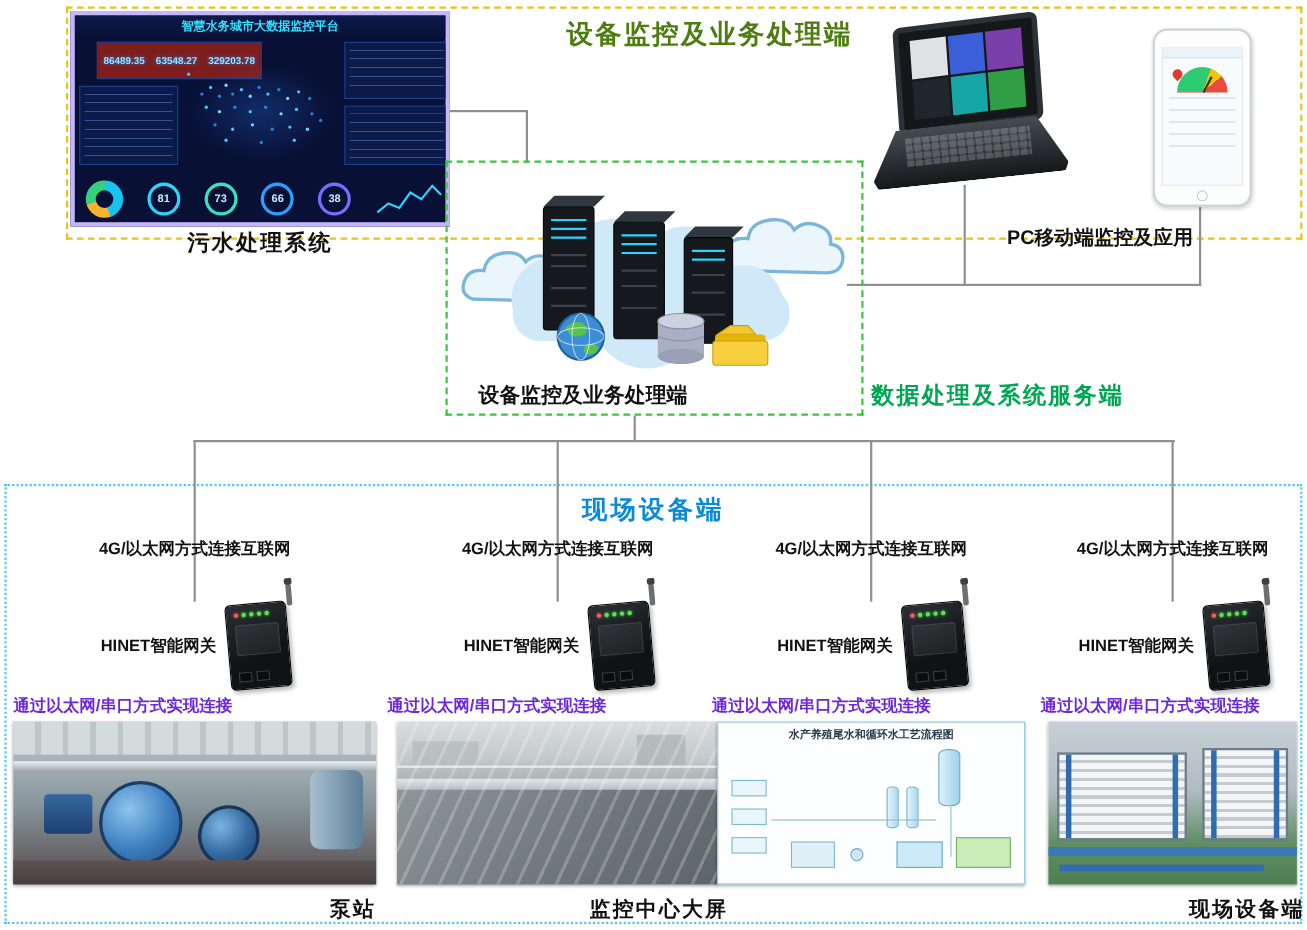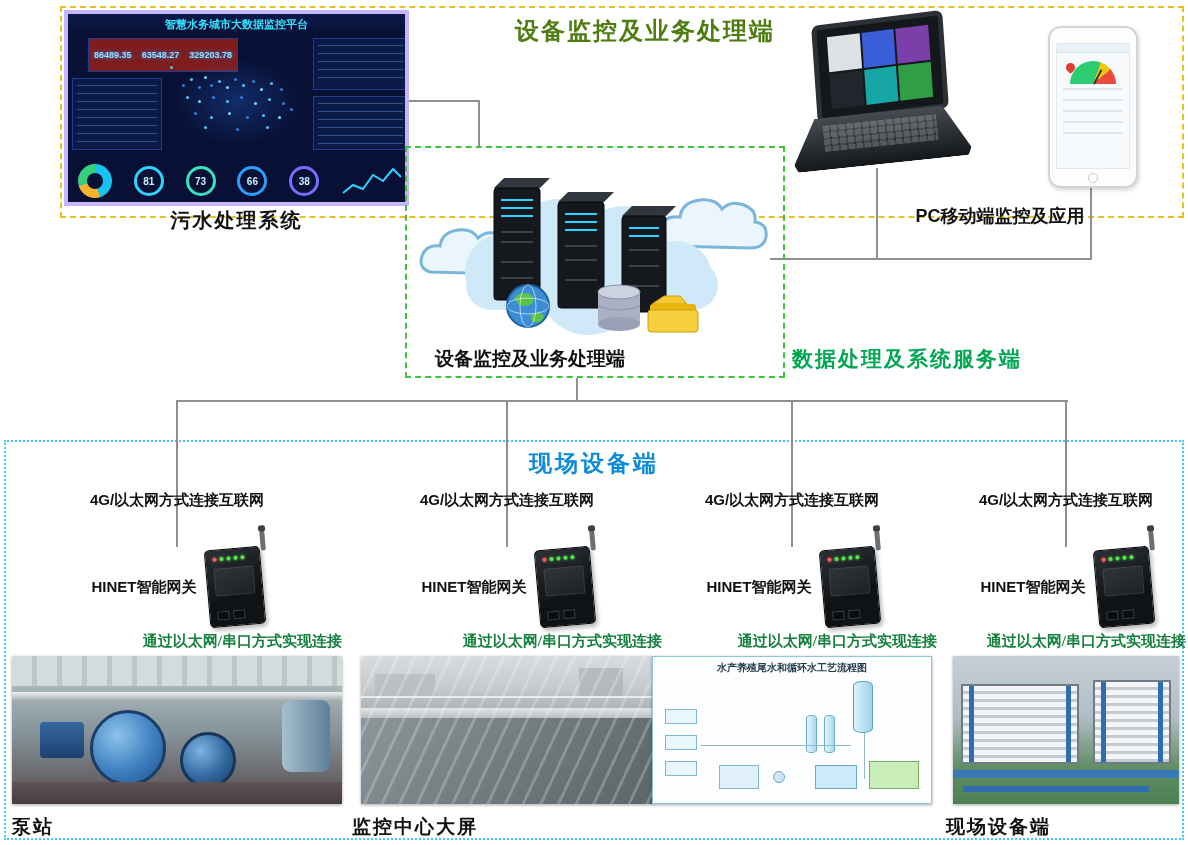--- a/index.html
+++ b/index.html
@@ -63,23 +63,23 @@
   .gw-label { font-weight:700; font-size:15px; color:#111; white-space:nowrap; }
   .gw-device { width:56px; height:78px; position:relative; background:linear-gradient(160deg,#2a3036,#101316 60%); border:1px solid #000; border-radius:5px; transform:rotate(-5deg); box-shadow:2px 3px 4px rgba(0,0,0,.28); }
   .gw-device::before { content:""; position:absolute; left:7px; top:18px; right:7px; height:26px; background:rgba(255,255,255,.07); border:1px solid rgba(255,255,255,.10); border-radius:2px; }
   .gw-antenna { position:absolute; right:-7px; top:-16px; width:5px; height:20px; background:#6b7075; border-radius:2px; }
   .gw-antenna::after { content:""; position:absolute; top:-5px; left:-1px; width:7px; height:6px; background:#3c4043; border-radius:2px; }
   .gw-leds { position:absolute; top:7px; left:7px; display:flex; gap:3px; }
   .gw-leds i { width:4px; height:4px; border-radius:50%; background:#57e64d; box-shadow:0 0 3px #57e64d; }
   .gw-leds i:first-child { background:#ff5b5b; box-shadow:0 0 3px #ff5b5b; }
   .gw-ports { position:absolute; bottom:6px; left:7px; display:flex; gap:4px; }
   .gw-ports i { width:12px; height:9px; background:#0a0c0e; border:1px solid #3a3f44; }
-  .conn-label { position:absolute; top:142px; width:100%; text-align:right; font-weight:700; font-size:15px; color:#15803d;font-family:Liberation Serif, serif; }
+  .conn-label { position:absolute; top:142px; width:100%; text-align:left; font-weight:700; font-size:15px; color:#6d28d9; }
   .photo { position:absolute; top:166px; left:50%; transform:translateX(-50%); height:148px; overflow:hidden; box-shadow:0 1px 3px rgba(0,0,0,.35); }
-  .site-name { position:absolute; top:324px; width:100%; text-align:left; font-weight:700; font-size:19px; color:#111; letter-spacing:2px; }
+  .site-name { position:absolute; top:324px; width:100%; text-align:right; font-weight:700; font-size:19px; color:#111; letter-spacing:2px; }
 
   
   .photo-pump { width:330px; background:linear-gradient(180deg,#c3cccf 0%,#a3b0b4 26%,#85949a 52%,#6e6f72 76%,#564d4f 100%); }
   .pp-ceil  { position:absolute; top:0; left:0; right:0; height:30px; background:repeating-linear-gradient(90deg,#d4dbdd 0 20px,#bcc5c8 20px 25px); }
   .pp-pipe  { position:absolute; top:36px; left:0; right:0; height:10px; background:linear-gradient(#eef1f2,#98a2a6); }
   .pp-duct  { position:absolute; right:12px; top:44px; width:48px; height:72px; background:linear-gradient(90deg,#a8bfce,#5d7f99); border-radius:9px; }
   .pp-motor { position:absolute; left:28px; top:66px; width:44px; height:36px; background:linear-gradient(#35689f,#1d4070); border-radius:4px; }
   .pp-pump1 { position:absolute; left:78px; top:54px; width:76px; height:76px; border-radius:50%; background:radial-gradient(circle at 35% 32%,#8cc4ec,#3e7fc0 55%,#1f4e86); border:3px solid #1a3c66; }
   .pp-pump2 { position:absolute; left:168px; top:76px; width:56px; height:56px; border-radius:50%; background:radial-gradient(circle at 35% 32%,#7ab4e2,#33699f 55%,#1b3f6b); border:3px solid #173459; }
   .pp-floor { position:absolute; bottom:0; left:0; right:0; height:22px; background:linear-gradient(180deg,#5e5354,#463e40); }

